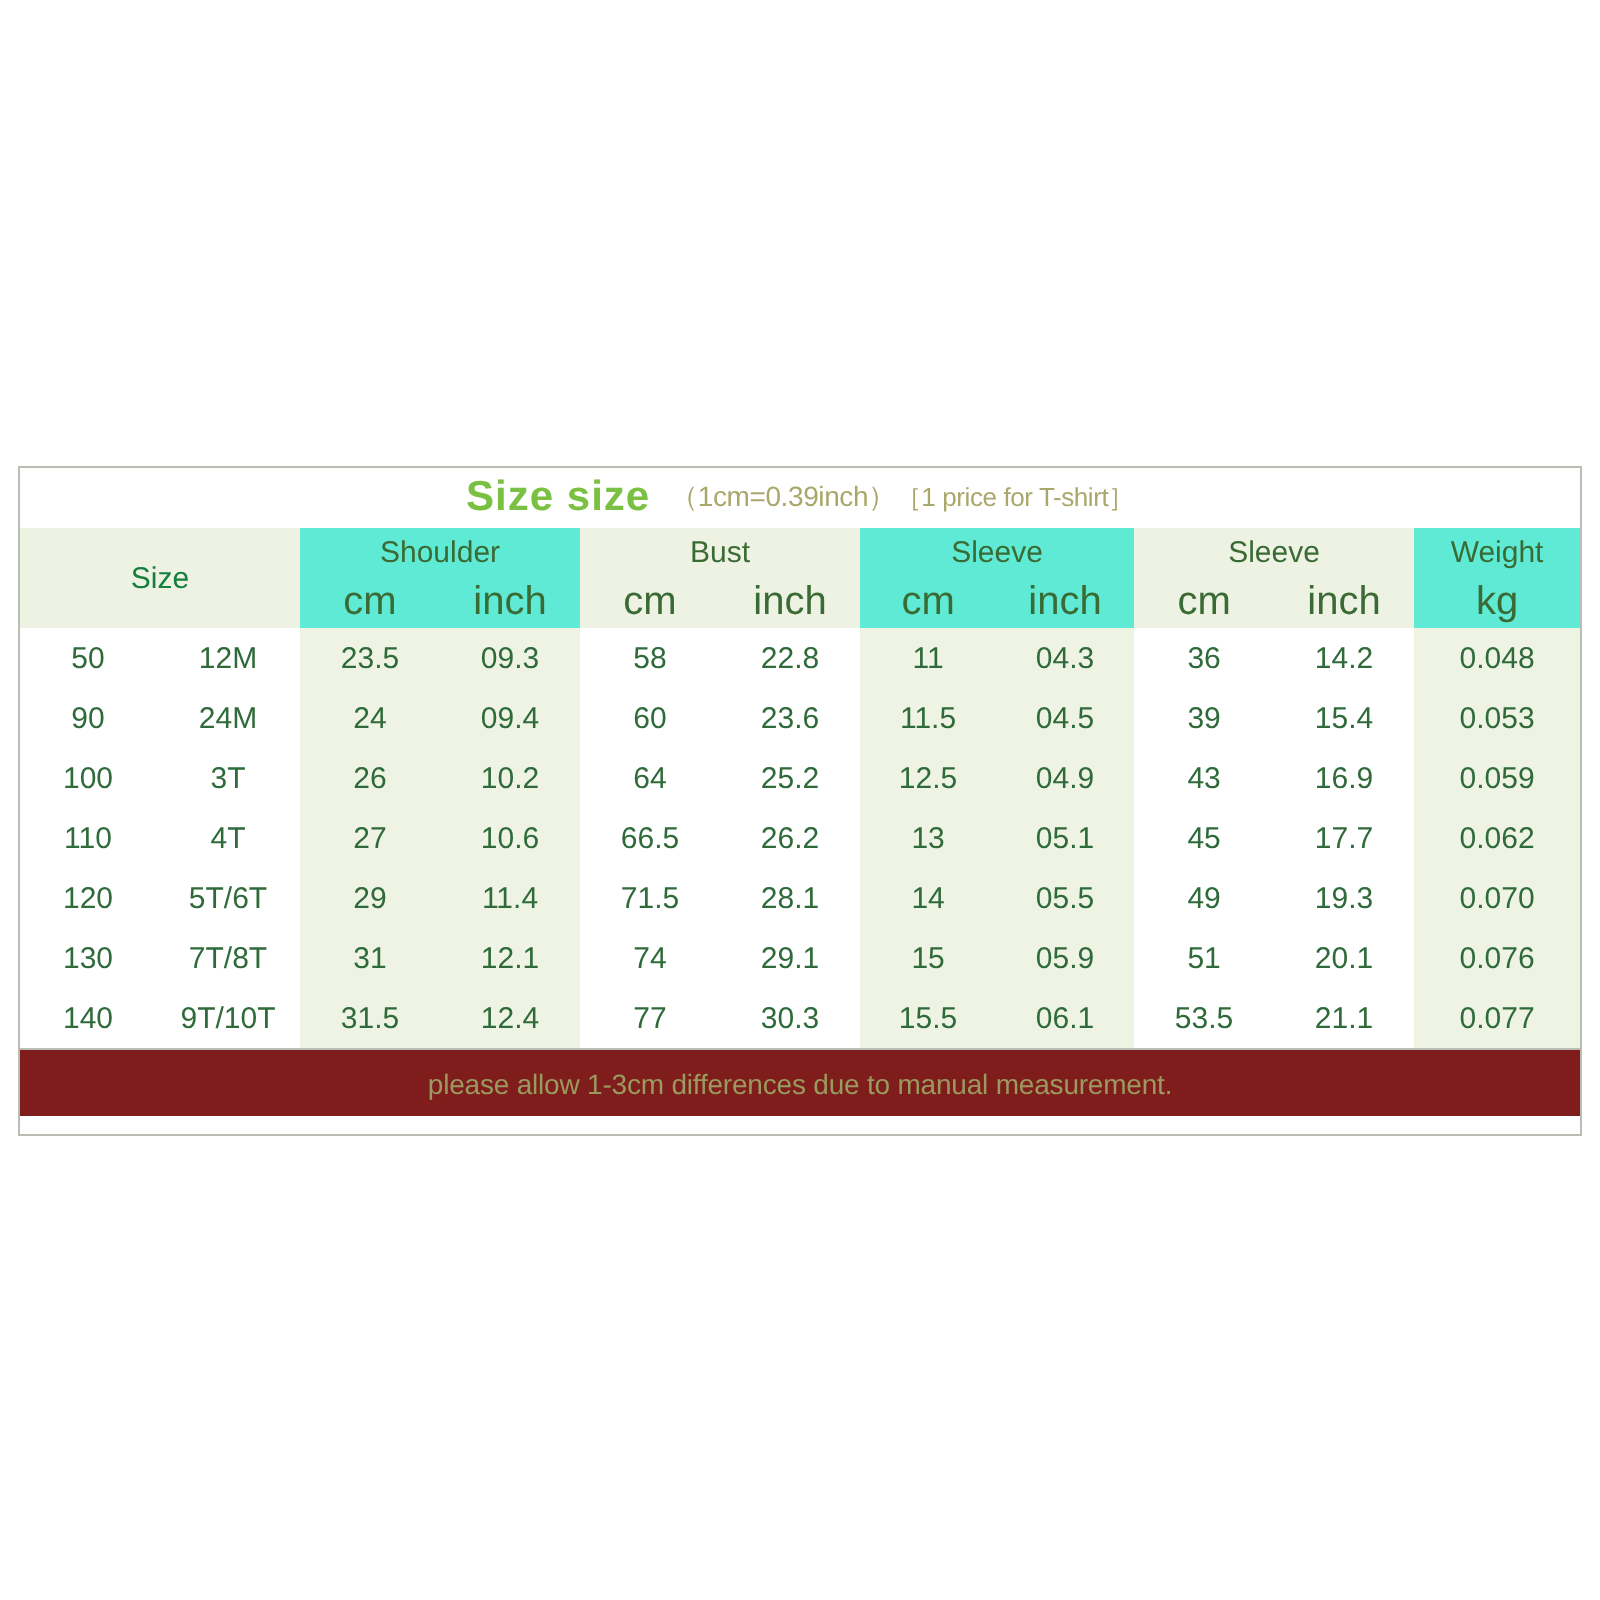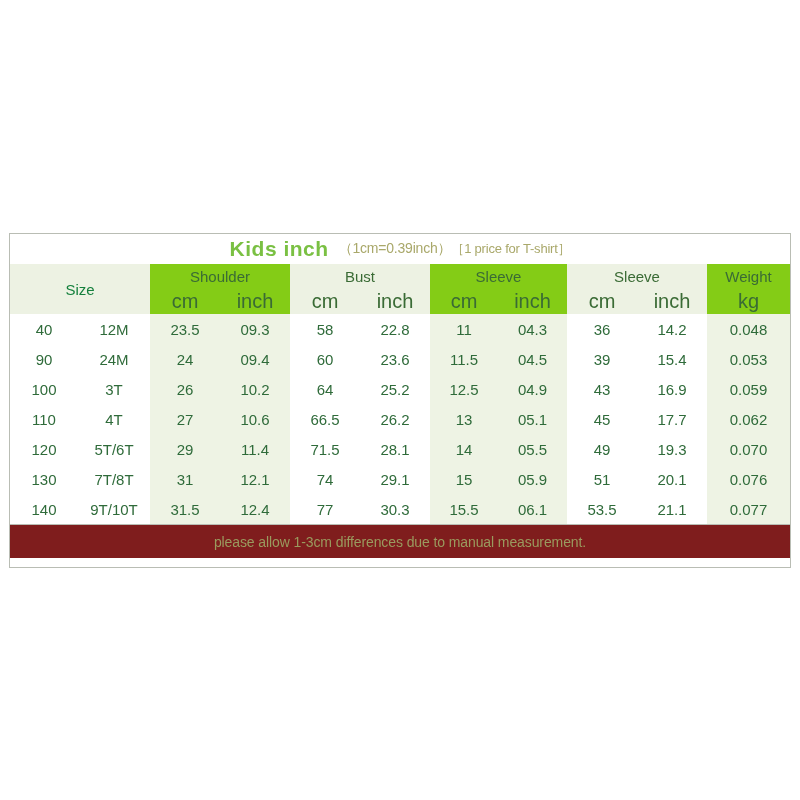--- a/index.html
+++ b/index.html
@@ -77,21 +77,21 @@
     font-size: 20px;
     color: #3a6b35;
   }
   .hdr-size {
     font-size: 15px;
     color: #15803d;
     vertical-align: middle;
   }
 
   
-  .tint-strong { background: #84cc16; }
+  .tint-strong { background: #5eead4; }
   .tint-none   { background: #edf2e3; }
   .body-tint   { background: #eef3e4; }
   .body-plain  { background: #ffffff; }
 
   
   .data-row td {
     height: 30px;
     font-size: 15px;
     color: #2f6b3a;
     vertical-align: middle;
@@ -108,21 +108,21 @@
     vertical-align: middle;
     letter-spacing: -0.1px;
   }
 </style>
 </head>
 <body>
 
 <div class="chart-wrap">
 
   <div class="title-band">
-    <span class="title-main">Kids inch</span>
+    <span class="title-main">Size size</span>
     <span class="title-conv">（1cm=0.39inch）</span>
     <span class="title-note">［1 price for T-shirt］</span>
   </div>
 
   <table class="size-table">
     <colgroup>
       <col style="width:68px">
       <col style="width:72px">
       <col style="width:70px">
       <col style="width:70px">
@@ -150,21 +150,21 @@
         <th class="tint-none">inch</th>
         <th class="tint-strong">cm</th>
         <th class="tint-strong">inch</th>
         <th class="tint-none">cm</th>
         <th class="tint-none">inch</th>
         <th class="tint-strong">kg</th>
       </tr>
     </thead>
     <tbody id="table-body">
         <tr class="data-row">
-          <td class="body-plain">40</td>
+          <td class="body-plain">50</td>
           <td class="body-plain">12M</td>
           <td class="body-tint">23.5</td>
           <td class="body-tint">09.3</td>
           <td class="body-plain">58</td>
           <td class="body-plain">22.8</td>
           <td class="body-tint">11</td>
           <td class="body-tint">04.3</td>
           <td class="body-plain">36</td>
           <td class="body-plain">14.2</td>
           <td class="body-tint">0.048</td>

